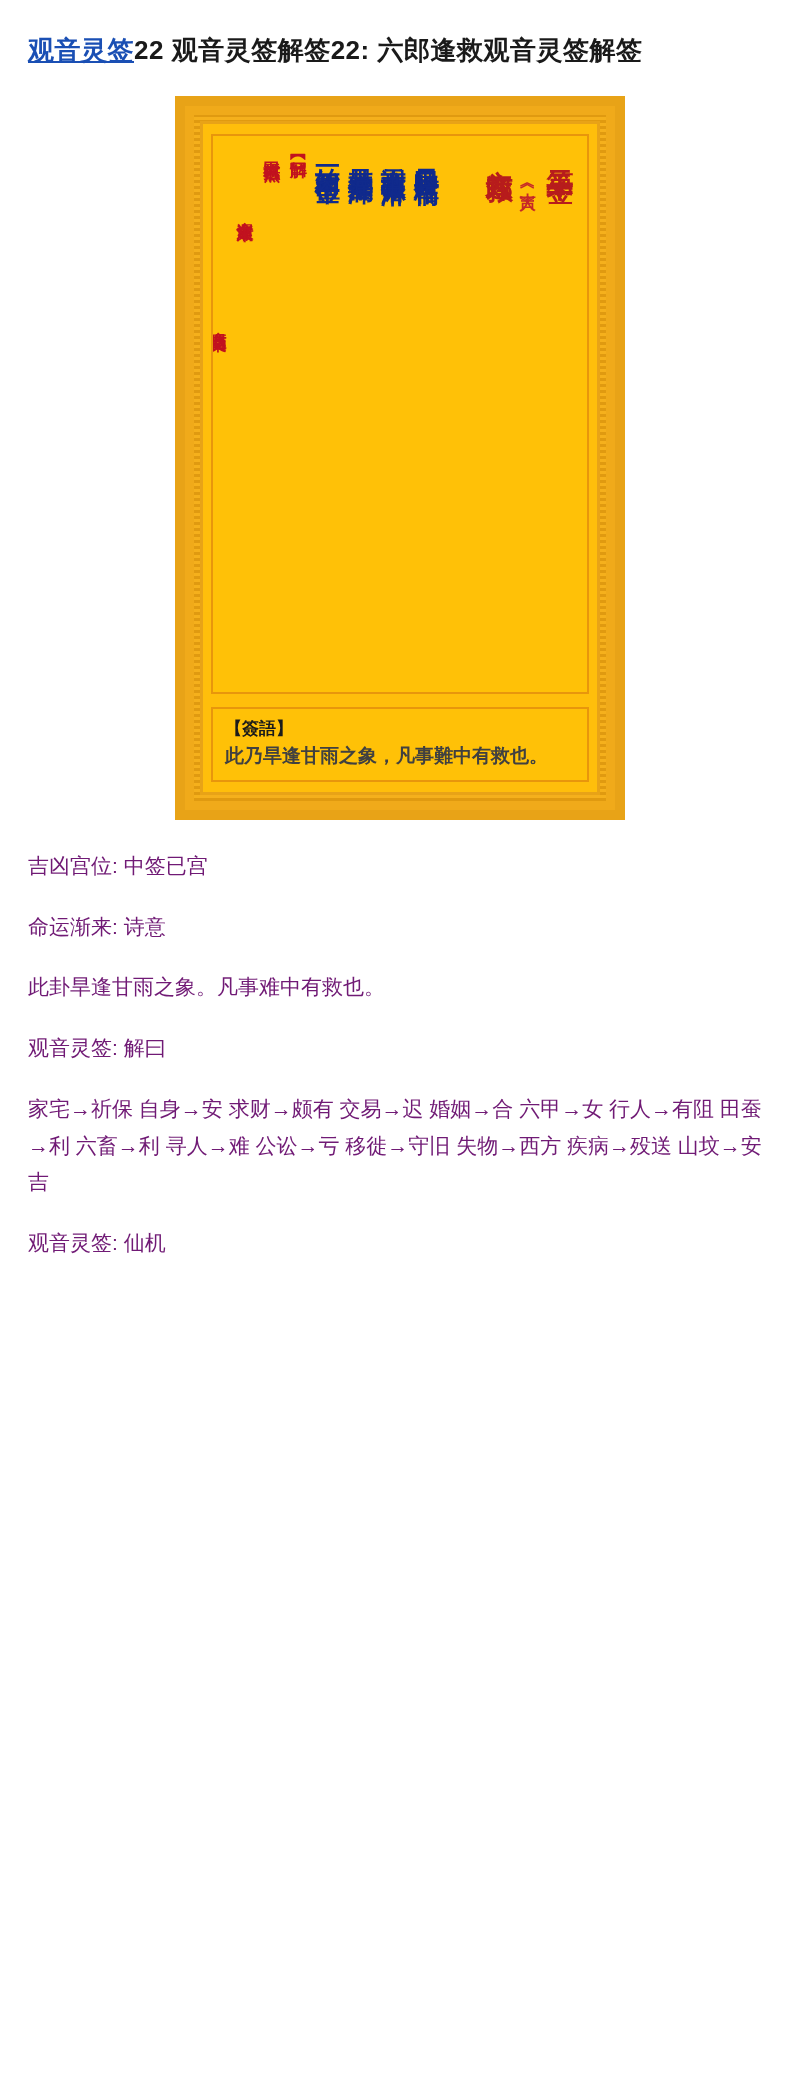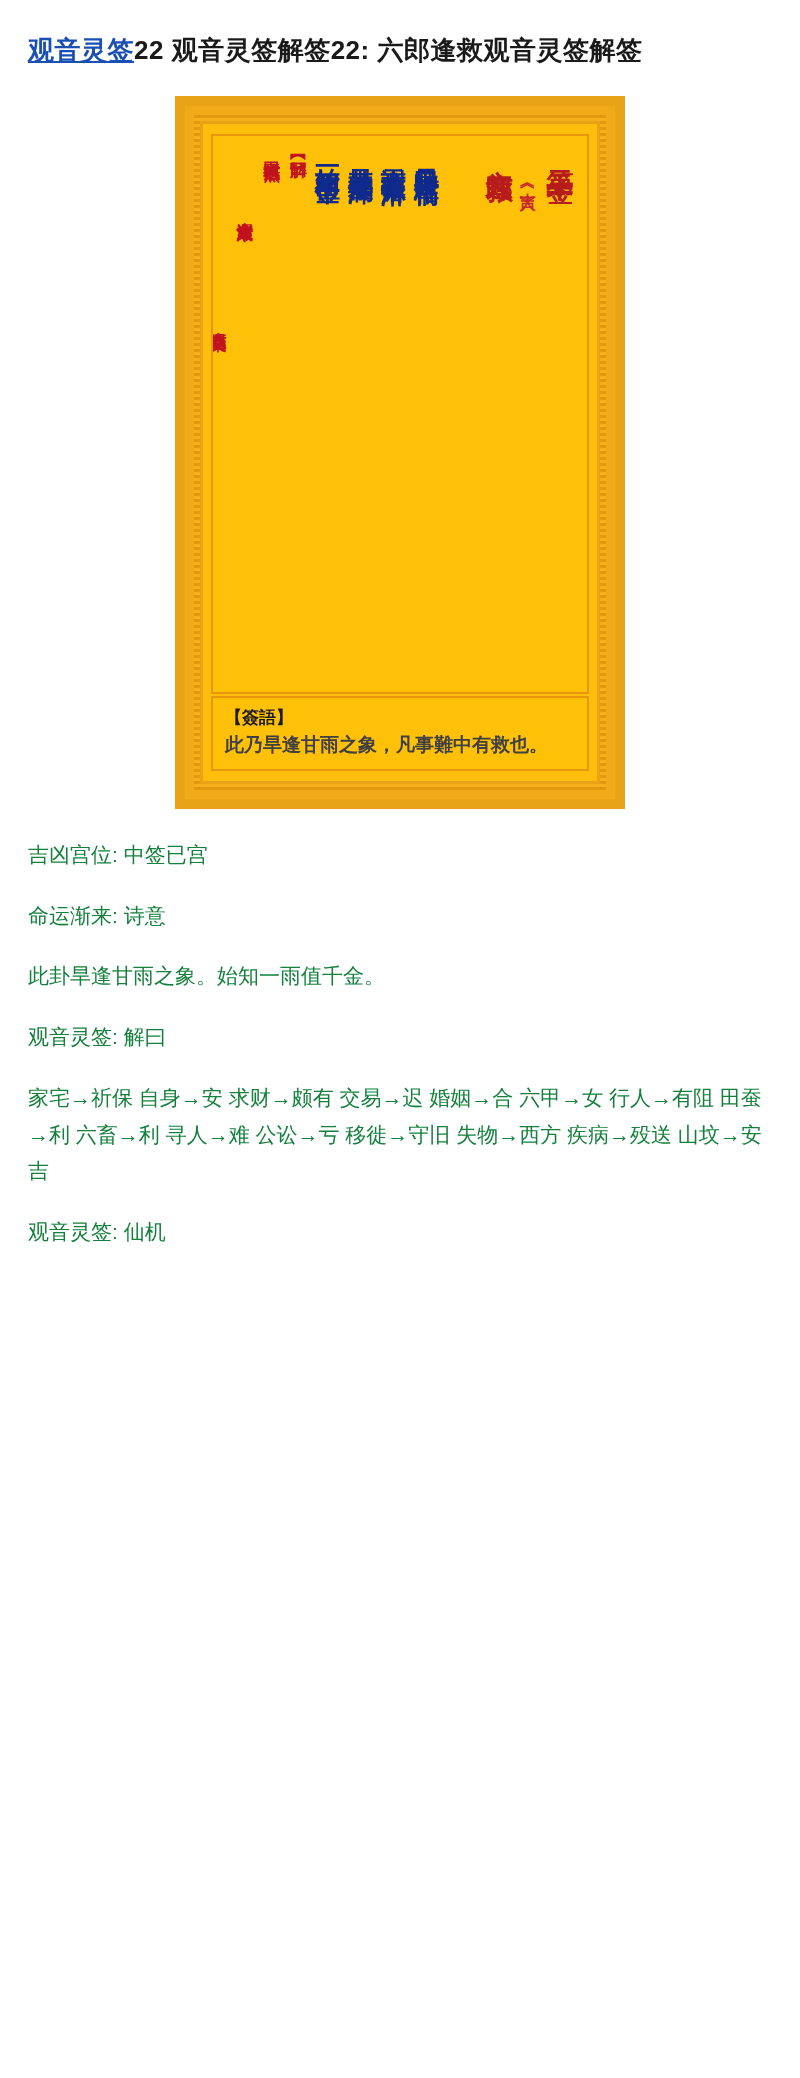--- a/index.html
+++ b/index.html
@@ -114,21 +114,21 @@
     font-weight: 700;
     font-size: 17px;
     letter-spacing: 1px;
     line-height: 1.1;
     padding: 0 4px;
     white-space: nowrap;
   }
   .offs-1 { padding-top: 60px; }
   .offs-3 { padding-top: 170px; }
   .note-box {
-    margin-top: 2px;
+    margin-top: 13px;
     background: #ffc107;
     border: 2px solid #e8960c;
     padding: 8px 12px 10px 12px;
     box-sizing: border-box;
   }
   .note-label {
     color: #1b1b1b;
     font-family: "Liberation Serif", "DejaVu Serif", serif;
     font-weight: 700;
     font-size: 17px;
@@ -138,21 +138,21 @@
     color: #404040;
     font-family: "Liberation Serif", "DejaVu Serif", serif;
     font-weight: 700;
     font-size: 19px;
     line-height: 1.45;
   }
   
   .para {
     font-size: 21px;
     line-height: 1.75;
-    color: #15803d;
+    color: #701a75;
     margin: 0 0 24px 0;
   }
 </style>
 </head>
 <body>
 
 <div class="page">
 
   <h1 class="title">
     <span class="link">观音灵签</span><span>22 观音灵签解签22: 六郎逢救观音灵签解签</span>
@@ -189,18 +189,18 @@
             <div class="note-text">此乃旱逢甘雨之象，凡事難中有救也。</div>
           </div>
 
         </div>
       </div>
     </div>
   </div>
 
   <p class="para">吉凶宫位: 中签已宫</p>
   <p class="para">命运渐来: 诗意</p>
-  <p class="para">此卦旱逢甘雨之象。始知一雨值千金。</p>
+  <p class="para">此卦旱逢甘雨之象。凡事难中有救也。</p>
   <p class="para">观音灵签: 解曰</p>
   <p class="para">家宅→祈保 自身→安 求财→颇有 交易→迟 婚姻→合 六甲→女 行人→有阻 田蚕→利 六畜→利 寻人→难 公讼→亏 移徙→守旧 失物→西方 疾病→殁送 山坟→安吉</p>
   <p class="para">观音灵签: 仙机</p>
 
 </div>
 
 </body></html>

